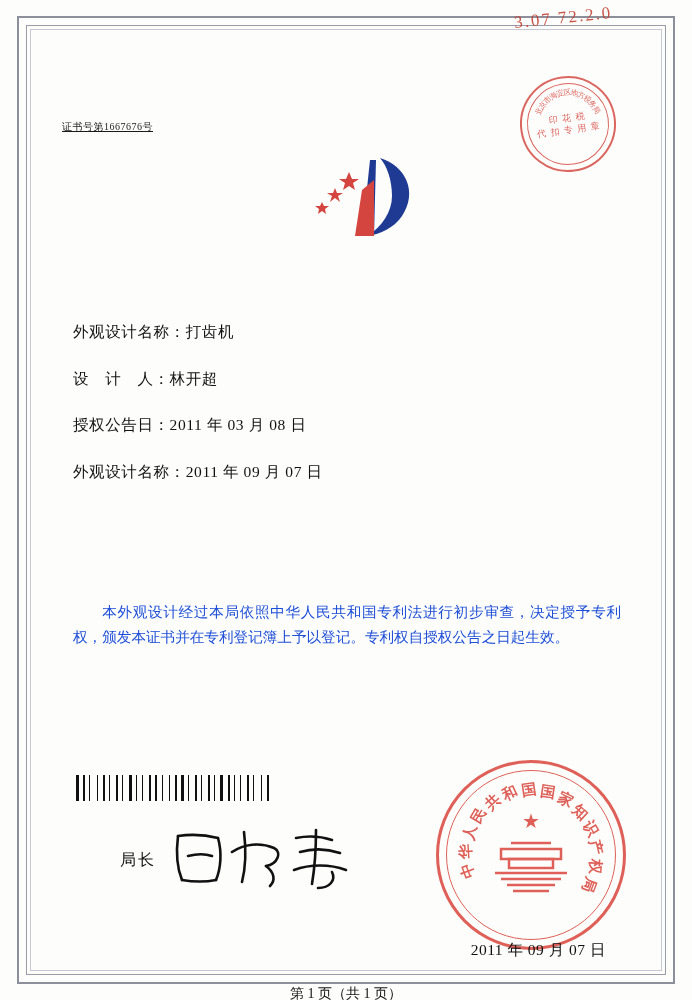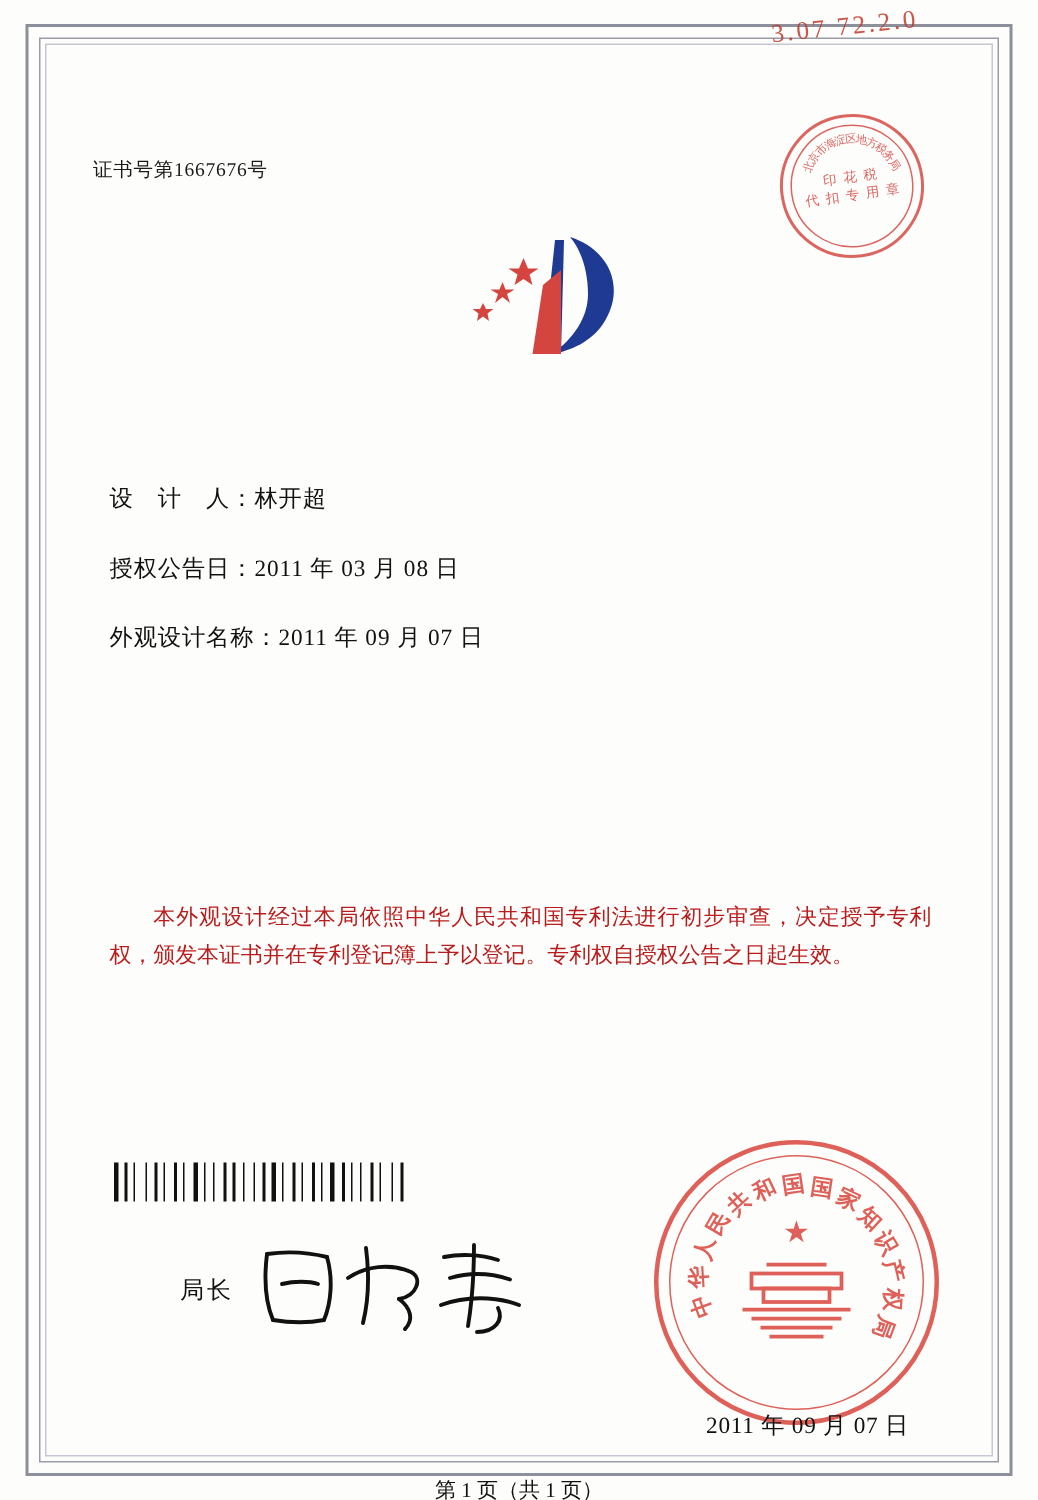--- a/index.html
+++ b/index.html
@@ -49,24 +49,25 @@
   .content {
     position: absolute;
     left: 48px;
     top: 60px;
     width: 596px;
     height: 900px;
   }
   .cert-no {
     position: absolute;
     left: 14px;
-    top: 44px;
-    font-size: 13px;
+    top: 60px;
+    font-size: 10px;
     color: #1a1a1a;
     letter-spacing: .5px;
+    text-decoration: underline;
   }
   
   .top-stamp {
     position: absolute;
     right: 28px;
     top: 16px;
     width: 92px;
     height: 92px;
     border-radius: 50%;
     border: 2px solid #d4453f;
@@ -141,21 +142,21 @@
   .field .lbl { }
   .field .val { }
   
   .paras {
     position: absolute;
     left: 25px;
     top: 540px;
     width: 548px;
     font-size: 14.6px;
     line-height: 25px;
-    color: #b91c1c;
+    color: #1d4ed8;
     text-align: justify;
   }
   .paras p {
     margin: 0 0 4px 0;
     text-indent: 2em;
   }
   
   .barcode {
     position: absolute;
     left: 28px;
@@ -287,20 +288,23 @@
         <g fill="#d4453f">
           <polygon points="47,22 50,29 57,29 51,33 53,40 47,36 41,40 43,33 37,29 44,29"></polygon>
           <polygon points="33,38 35,43 41,43 36,46 38,52 33,48 28,52 30,46 25,43 31,43"></polygon>
           <polygon points="20,52 22,56 27,56 23,59 24,64 20,61 16,64 17,59 13,56 18,56"></polygon>
         </g>
       </svg>
     </div>
 
 
     <div class="fields">
+      <div class="field">
+        <span class="lbl">外观设计名称：</span><span class="val">打齿机</span>
+      </div>
       <div class="field">
         <span class="lbl">设　计　人：</span><span class="val">林开超</span>
       </div>
       <div class="field">
         <span class="lbl">授权公告日：</span><span class="val">2011 年 03 月 08 日</span>
       </div>
       <div class="field">
         <span class="lbl">外观设计名称：</span><span class="val">2011 年 09 月 07 日</span>
       </div>
     </div>

